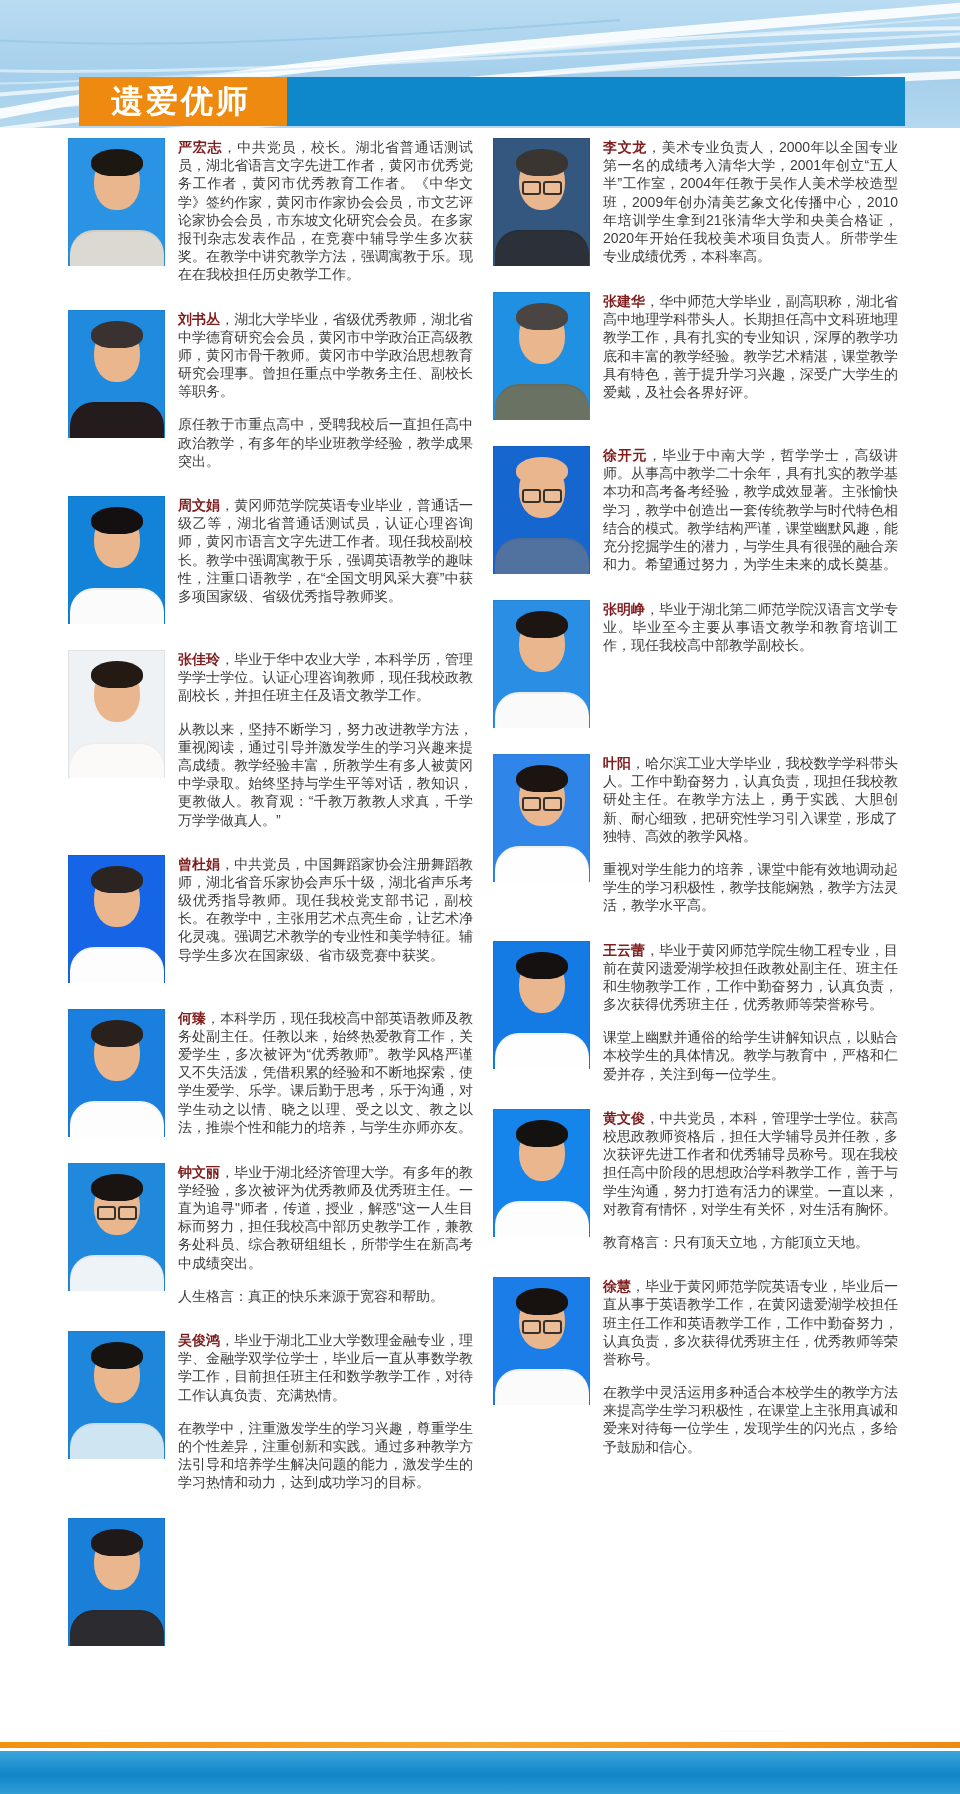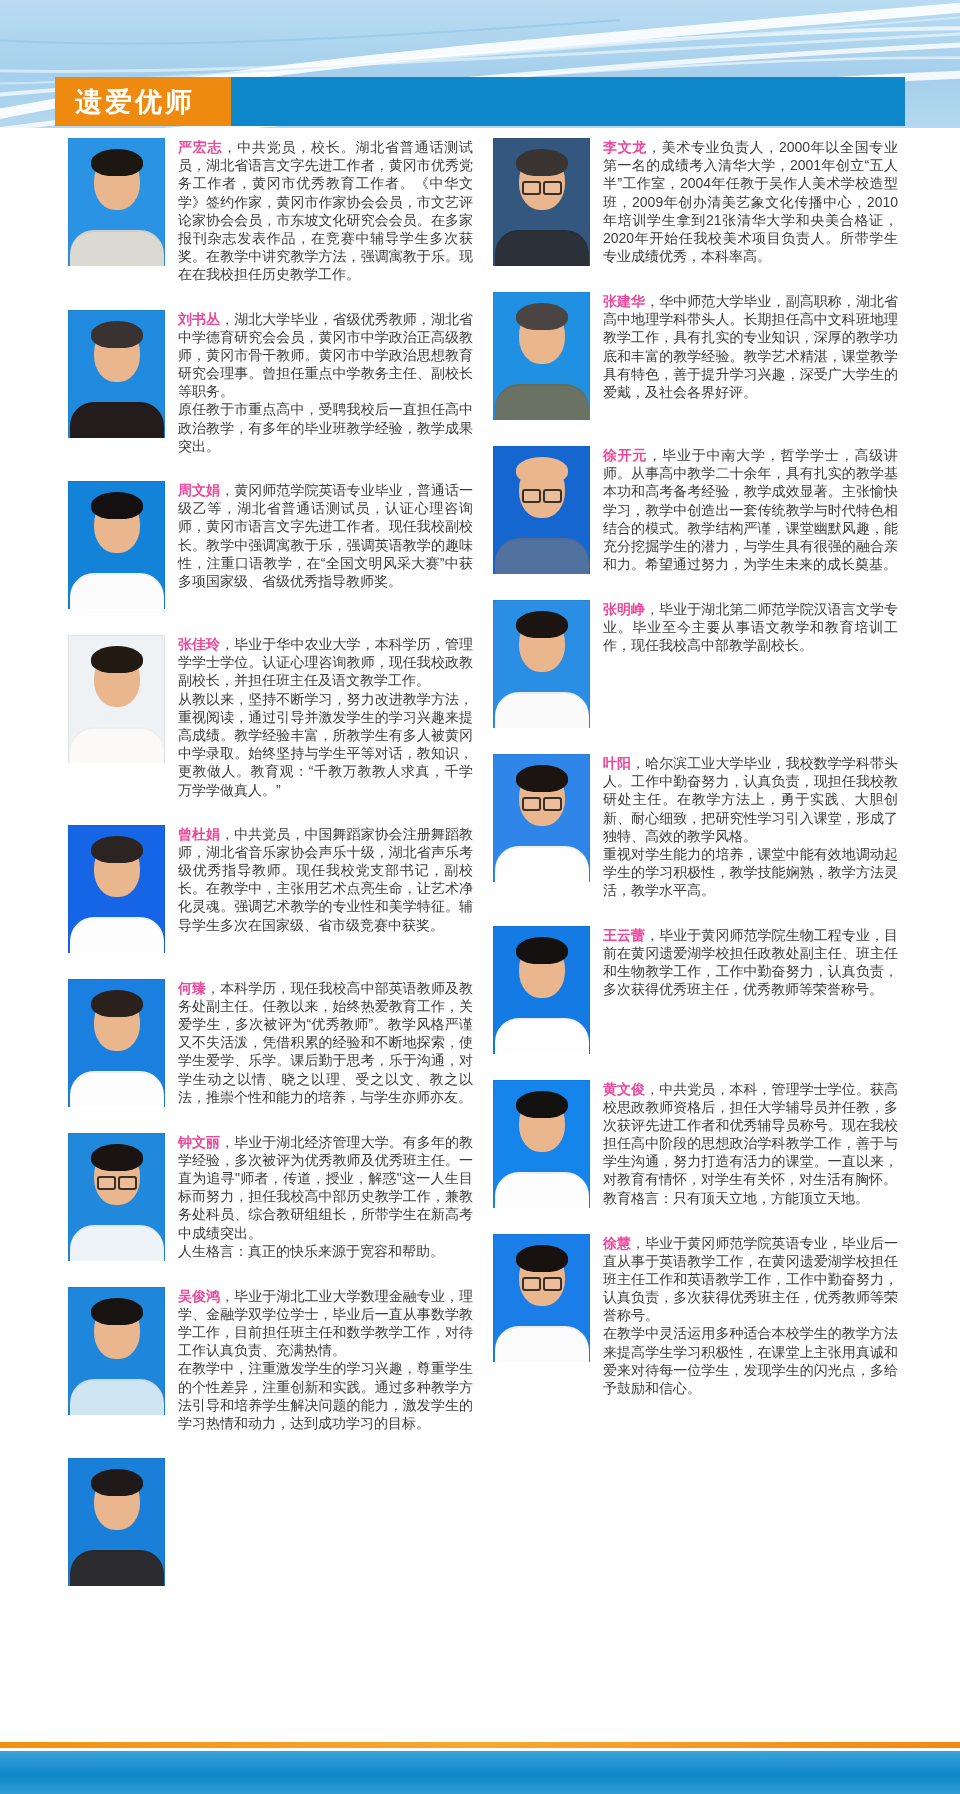--- a/index.html
+++ b/index.html
@@ -10,22 +10,22 @@
   }
   
   .sky {
     position:absolute; top:0; left:0; width:960px; height:128px;
     background:linear-gradient(180deg,#b9dcf2 0%, #a5cfec 60%, #b4d8ef 100%);
   }
   .sky-svg { position:absolute; top:0; left:0; width:960px; height:128px; }
   
   .header { position:absolute; top:77px; left:55px; width:850px; height:49px; display:flex; z-index:3; }
   .title-tab {
-    background:#ef8a10; color:#fff; font-weight:bold; font-size:27px; letter-spacing:3px;
-    display:flex; align-items:center; padding:0 36px 0 20px; white-space:nowrap;
+    background:#ef8a10; color:#fff; font-weight:bold; font-size:32px; letter-spacing:3px;
+    display:flex; align-items:center; padding:0 36px 0 32px; white-space:nowrap;margin-left:24px;
   }
   .title-bar { flex:1; background:#0f87cb; }
   
   .content {
     position:absolute; top:138px; left:68px; width:830px;
     display:flex; column-gap:20px; z-index:2;
   }
   .column { flex:1; display:flex; flex-direction:column; row-gap:26px; }
   .card { display:flex; column-gap:13px; }
   .photo {
@@ -47,22 +47,22 @@
   }
   .p-glasses::before { left:1px; } .p-glasses::after { right:1px; }
   .card .has-glasses { display:block; }
   .p-body {
     position:absolute; bottom:-12px; left:50%; transform:translateX(-50%);
     width:94px; height:48px; background:#ffffff; border-radius:24px 24px 0 0;
     box-shadow:inset 0 2px 0 rgba(0,0,0,.05);
   }
   .bio { flex:1; font-size:14px; line-height:1.3; color:#3c3c3c; text-align:justify; }
   .bio p { margin:0; }
-  .bio p + p { margin-top:0; }
-  .tname { font-weight:bold; color:#ec4899; }
+  .bio p + p { margin-top:15px; }
+  .tname { font-weight:bold; color:#7f1d1d; }
   
   .footer { position:absolute; left:0; bottom:0; width:960px; height:52px; z-index:3; }
   .footer-orange { height:6px; background:linear-gradient(90deg,#f1920f,#f8a733,#ef8a10); }
   .footer-gap { height:3px; background:#ffffff; }
   .footer-blue { height:43px; background:linear-gradient(180deg,#3ba5da 0%, #0f86c8 55%, #2f9dd4 100%); }
 </style>
 </head>
 <body>
 
 <div class="page">
@@ -275,20 +275,21 @@
   <div class="card">
     <div class="photo" style="background: rgb(21, 123, 228);">
       <div class="p-head">
         <div class="p-hair" style="background: rgb(21, 17, 16);"></div>
 
       </div>
       <div class="p-body" style="background: rgb(254, 254, 254);"></div>
     </div>
     <div class="bio">
       <p class="bio-first"><b class="tname">王云蕾</b><span class="btext">，毕业于黄冈师范学院生物工程专业，目前在黄冈遗爱湖学校担任政教处副主任、班主任和生物教学工作，工作中勤奋努力，认真负责，多次获得优秀班主任，优秀教师等荣誉称号。</span></p>
+    <p>课堂上幽默并通俗的给学生讲解知识点，以贴合本校学生的具体情况。教学与教育中，严格和仁爱并存，关注到每一位学生。</p>
           </div>
   </div>
 
 
   <div class="card">
     <div class="photo" style="background: rgb(21, 133, 236);">
       <div class="p-head">
         <div class="p-hair" style="background: rgb(20, 18, 16);"></div>
 
       </div>

